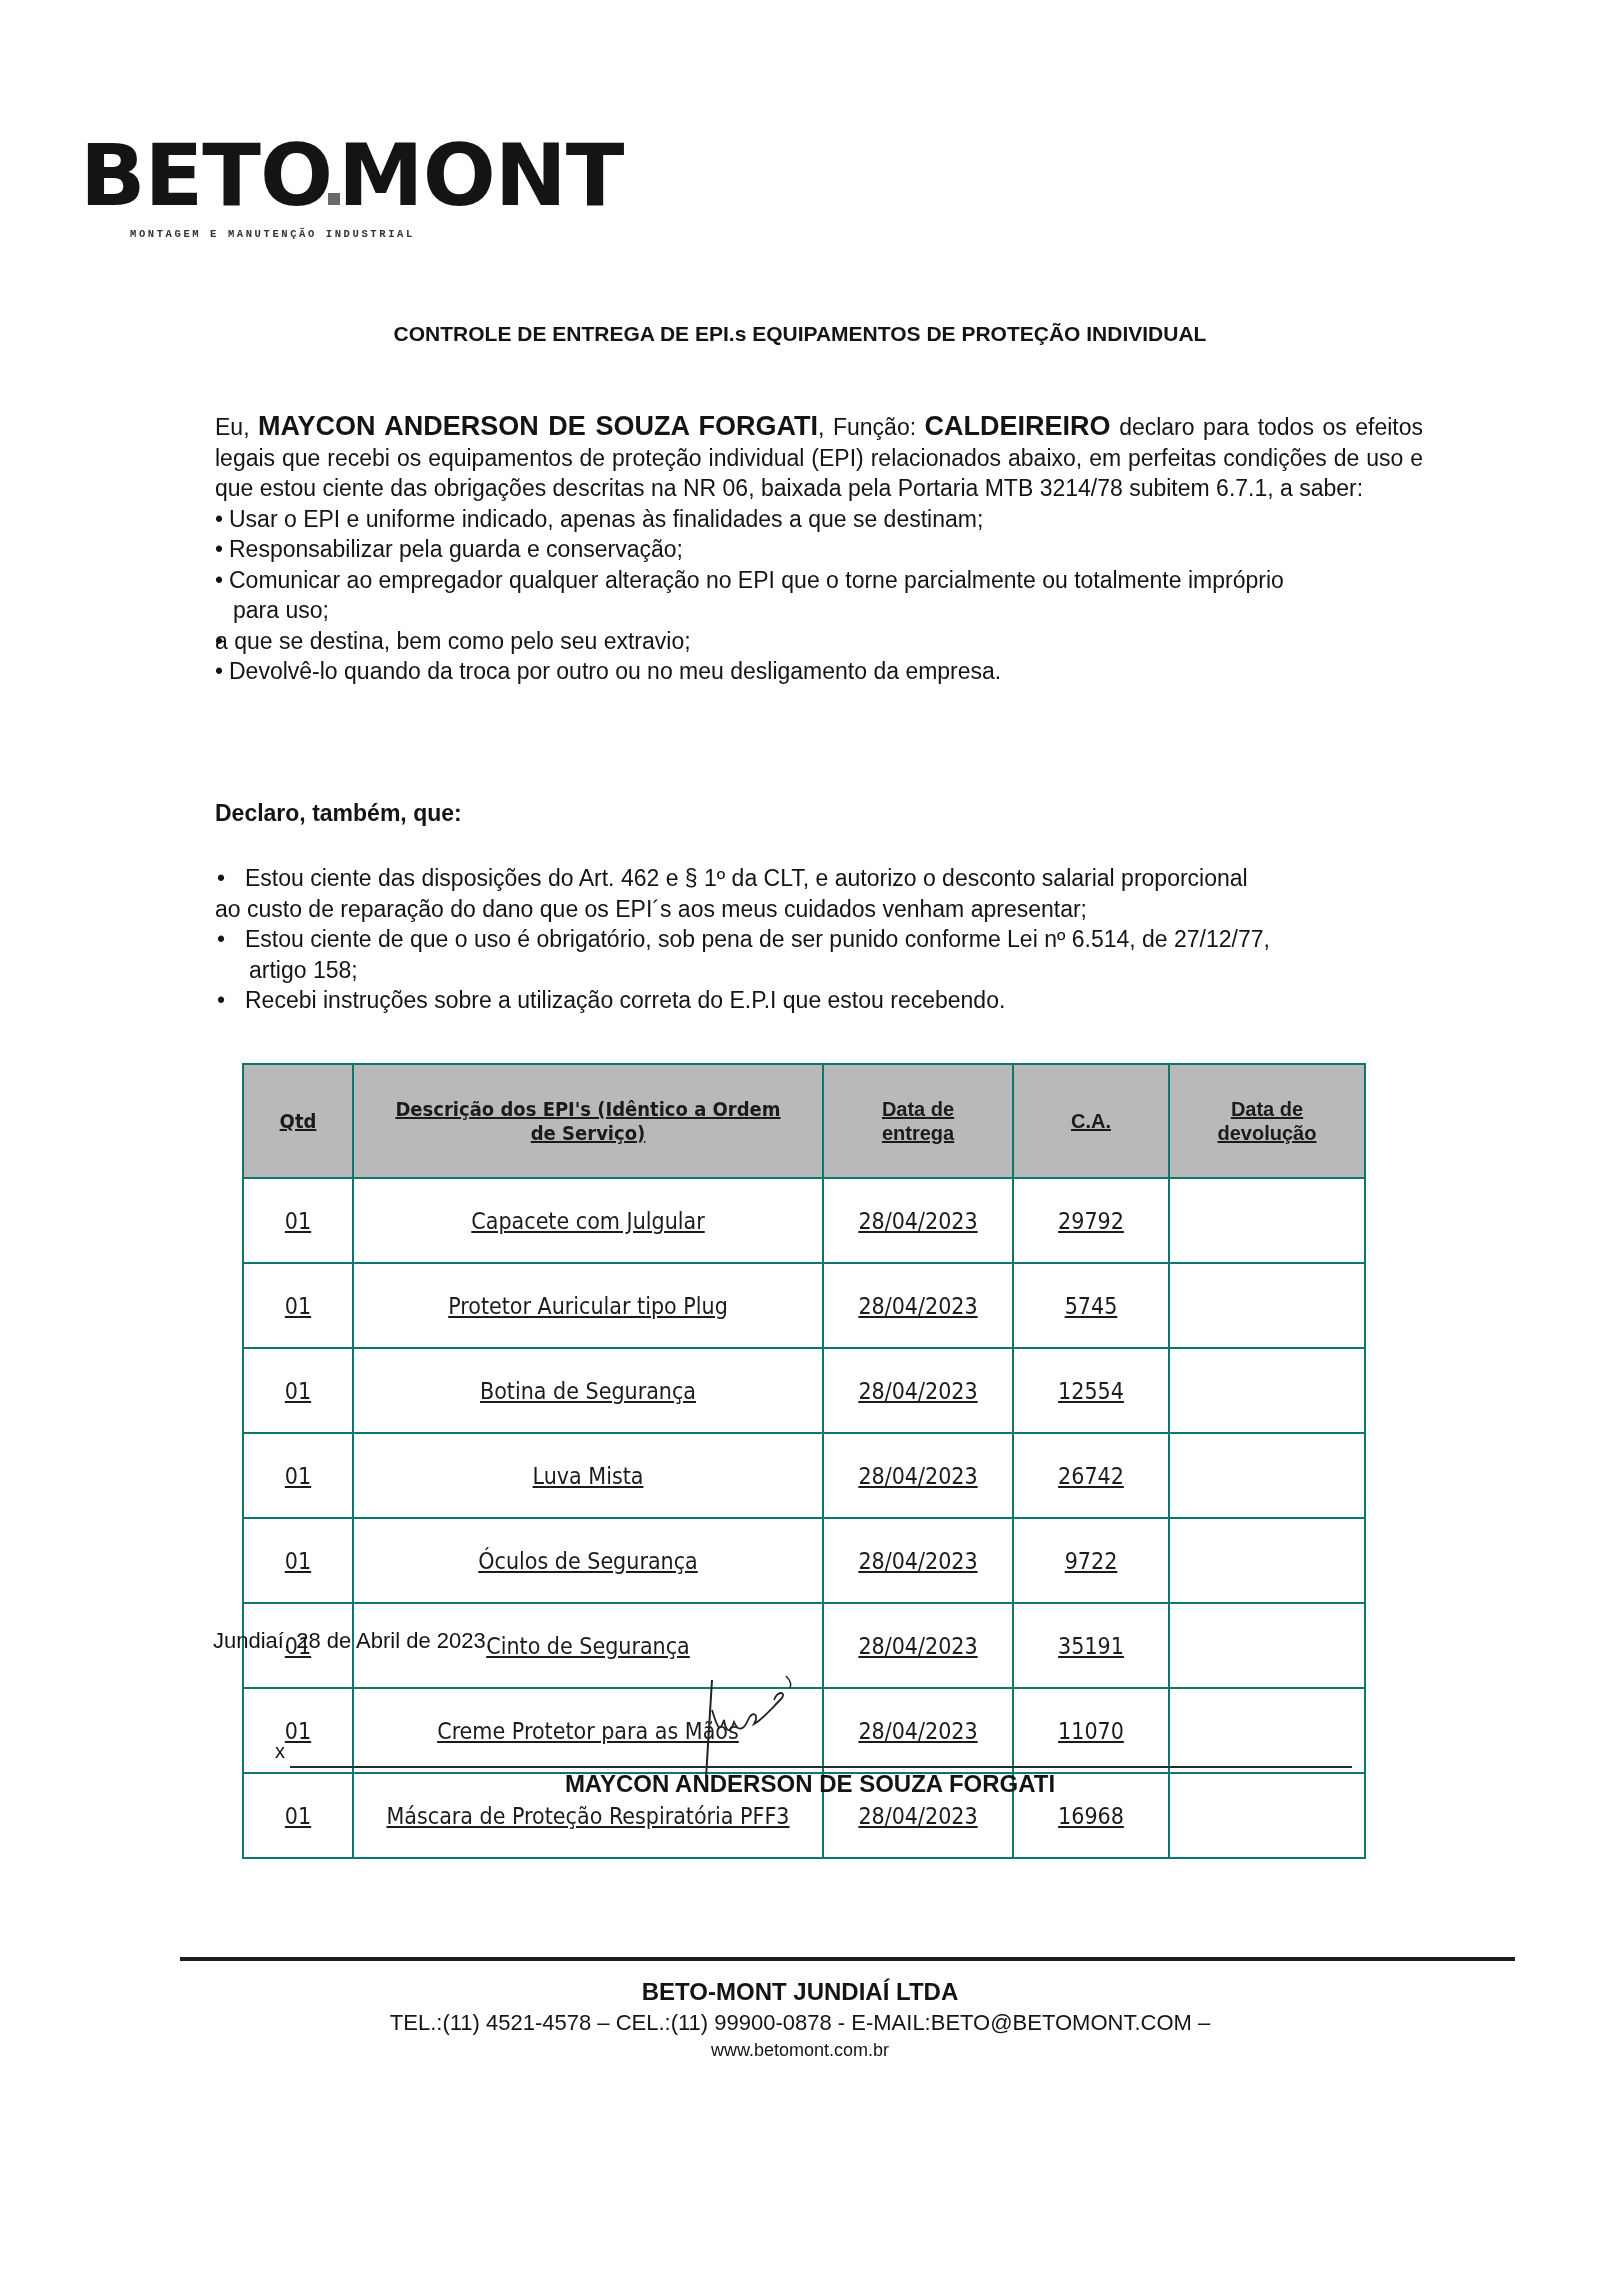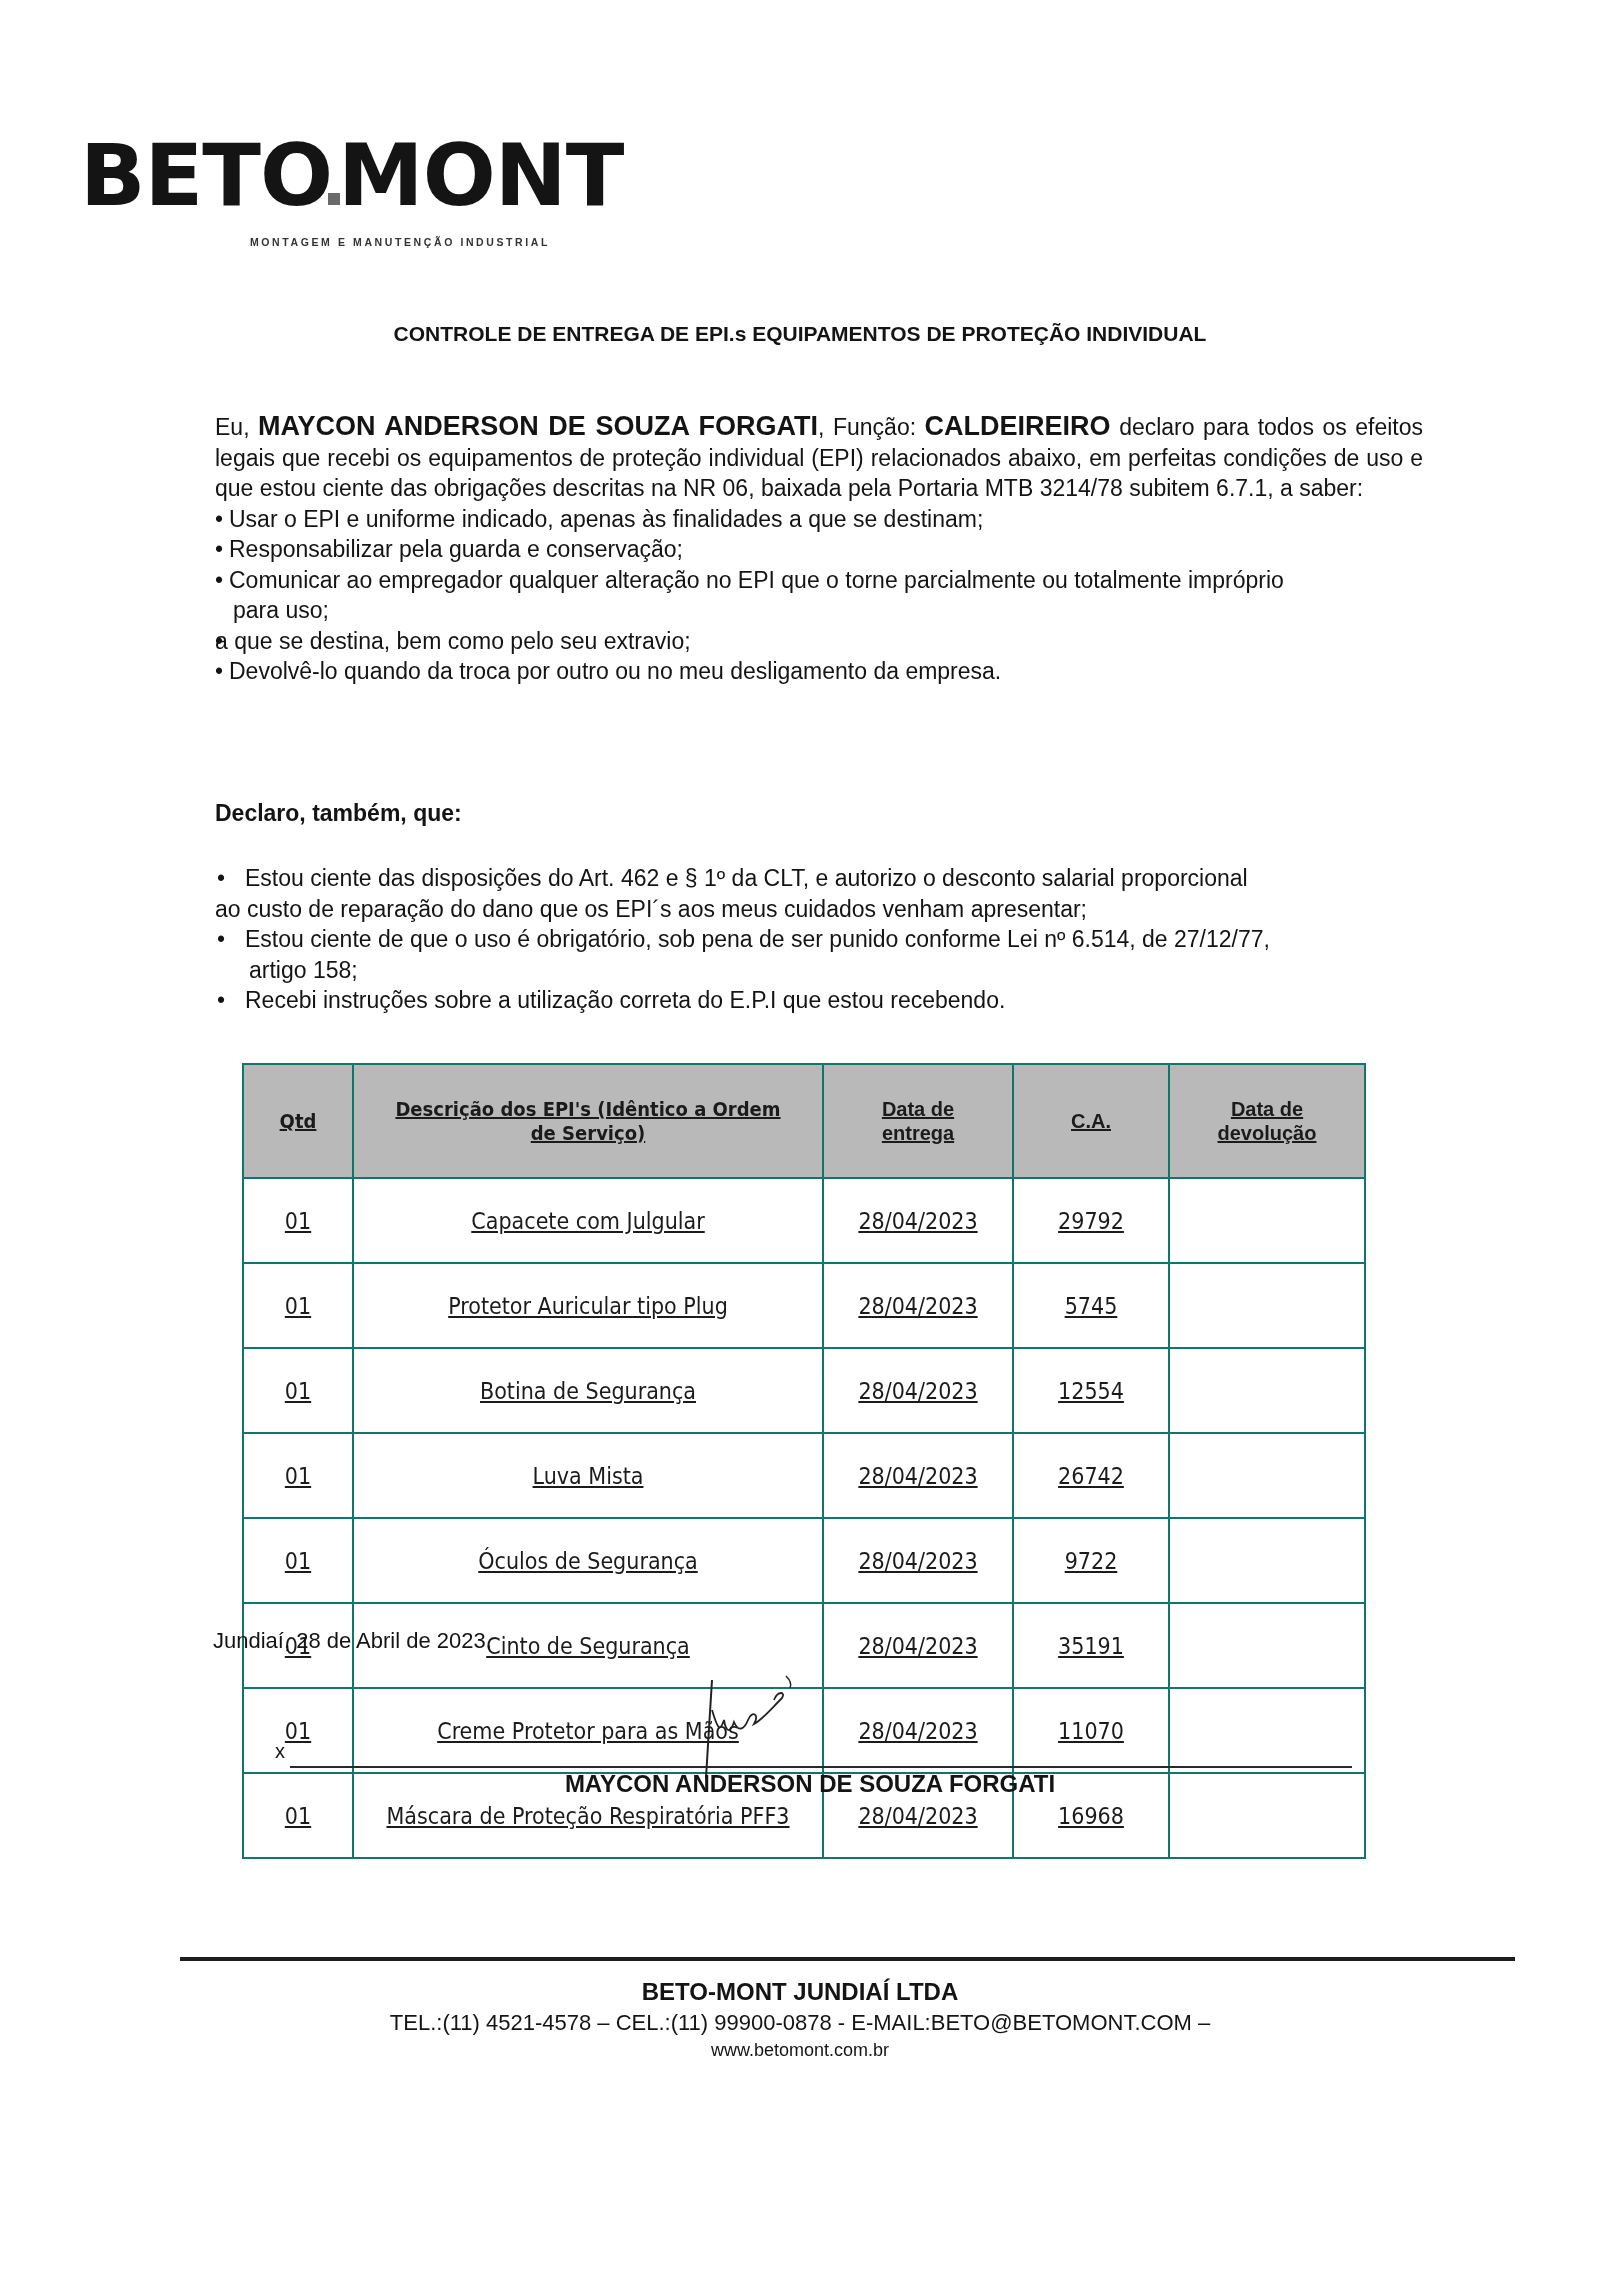--- a/index.html
+++ b/index.html
@@ -6,22 +6,22 @@
   body { width: 1600px; height: 2275px; position: relative; overflow: hidden;
          font-family: "Liberation Sans", sans-serif; color: #141414; }
   .abs { position: absolute; }
 
   
   .logo { left: 80px; top: 130px; width: 470px; }
   .logo-word { font-family: "DejaVu Sans", sans-serif; font-weight: bold; font-size: 86px;
                letter-spacing: -1px; line-height: 90px; color: #141414; white-space: nowrap; }
   .logo-word .dot { display: inline-block; width: 12px; height: 12px; background: #6a6a6a;
                     margin: 0 -2px 0 -4px; vertical-align: baseline; }
-  .logo-sub { font-family: Liberation Sans, sans-serif; font-weight: bold; font-size: 10.5px;
-              letter-spacing: 2.6px; margin-top: 16px; padding-left: 50px; color: #333; white-space: nowrap; text-align: right; }
+  .logo-sub { font-family: Liberation Mono, monospace; font-weight: bold; font-size: 10.5px;
+              letter-spacing: 2.6px; margin-top: 8px; padding-left: 50px; color: #333; white-space: nowrap; }
 
   
   .doc-title { left: 0; width: 1600px; top: 322px; text-align: center; font-weight: bold;
                font-size: 21px; letter-spacing: 0px; }
 
   
   .body-text { left: 215px; width: 1208px; font-size: 23px; line-height: 30.5px; }
   .para { text-align: justify; text-align-last: left; margin: 0; }
   .para b.big { font-size: 27px; }
   .bullets { margin: 0; padding: 0; list-style: none; }

